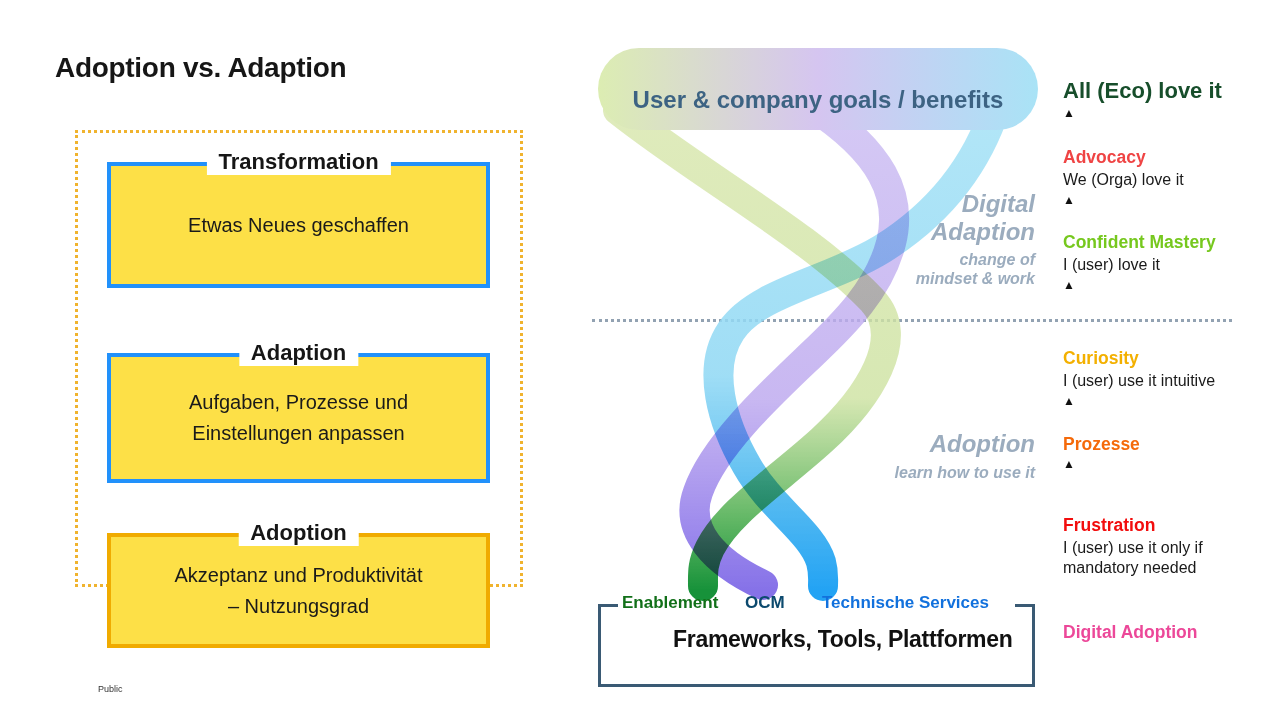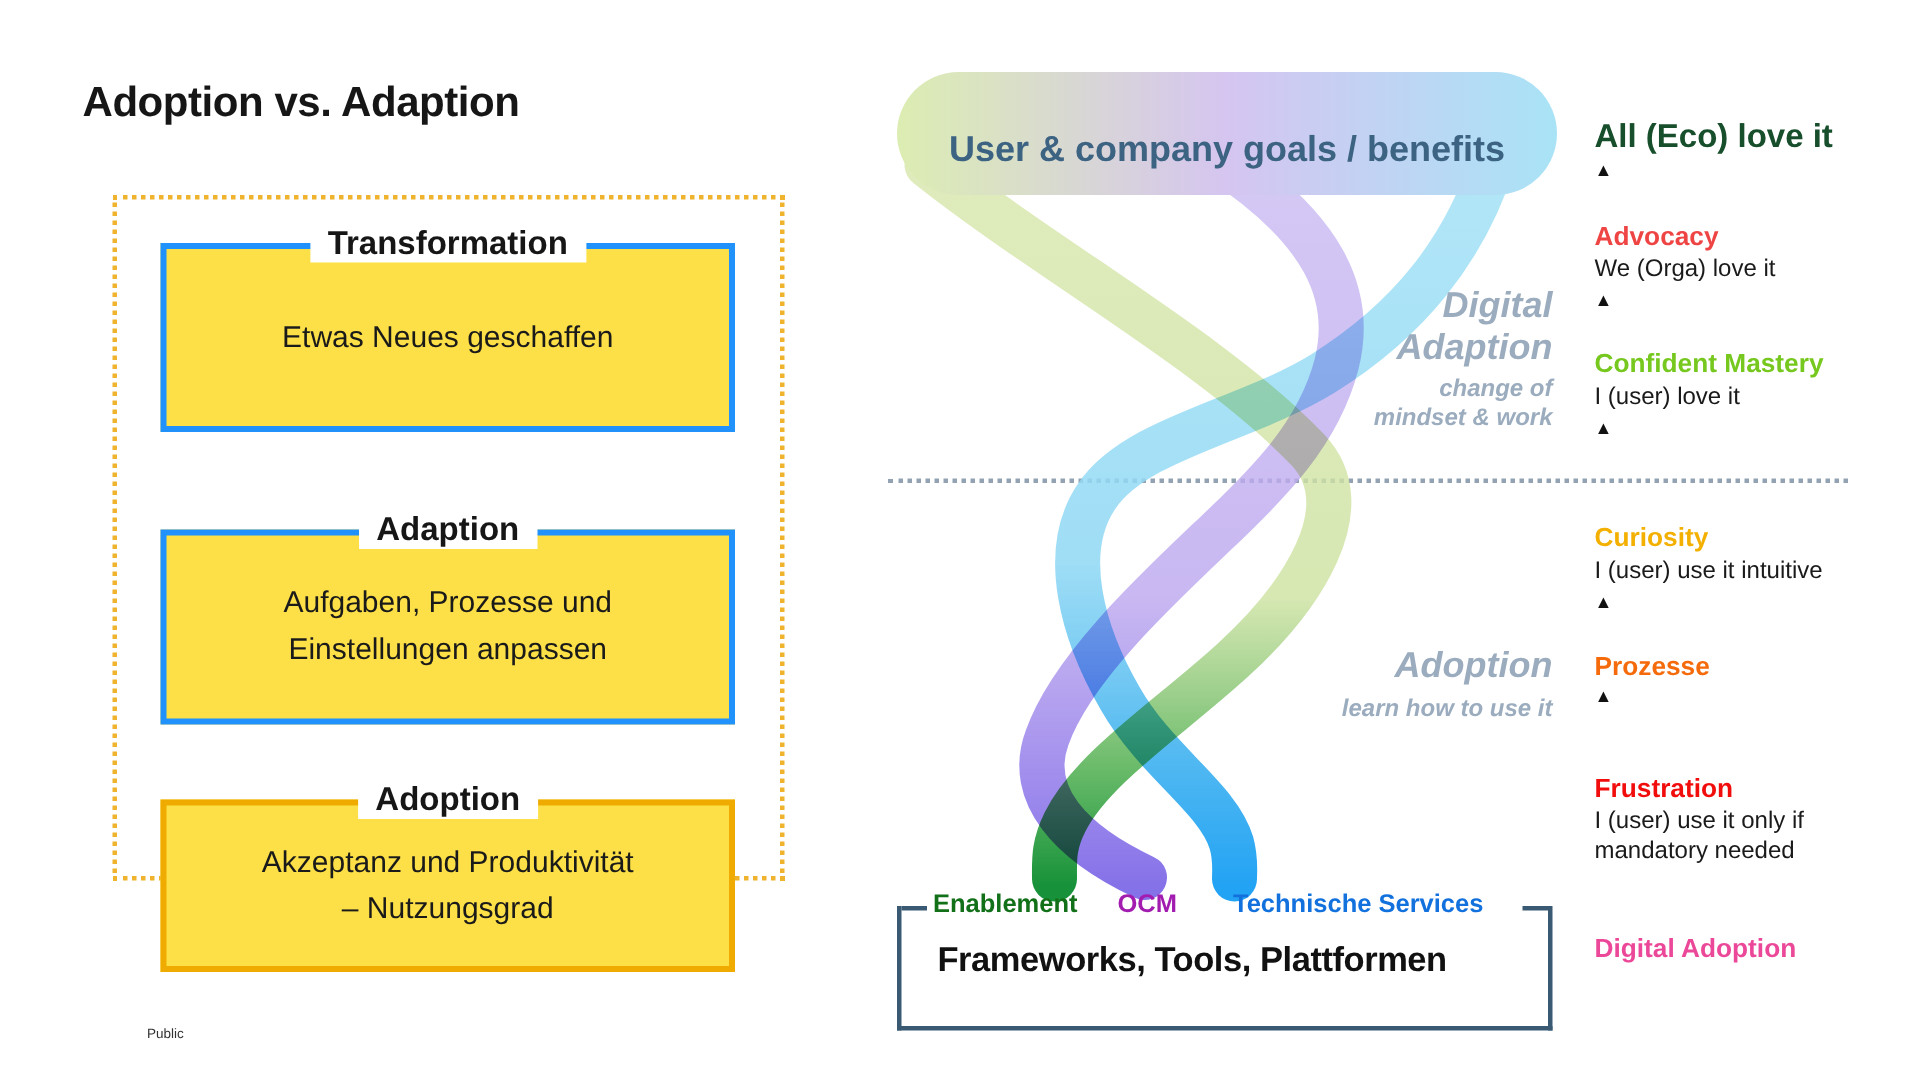--- a/index.html
+++ b/index.html
@@ -60,20 +60,21 @@
   .ribbon-label {
     position: absolute; top: 593px; font-size: 17px; font-weight: bold; z-index: 3; white-space: nowrap;
   }
   .rl-enablement { left: 622px; }
   .rl-ocm { left: 745px; }
   .rl-ts { left: 822px; }
   .foundation {
     position: absolute; left: 598px; top: 604px; width: 437px; height: 83px;
     border-left: 3px solid #3a5a74; border-right: 3px solid #3a5a74; border-bottom: 3px solid #3a5a74;
     z-index: 2;
+    padding-left: 48px;
   }
   .foundation .corner { position: absolute; top: 0; width: 17px; height: 3px; background: #3a5a74; }
   .foundation .corner.left { left: 0; }
   .foundation .corner.right { right: 0; }
   .foundation-label {
     margin-top: 22px; margin-left: 24px;
     font-size: 23px; font-weight: bold; letter-spacing: -0.3px; color: #111111;
     white-space: nowrap;
   }
   .stage { position: absolute; left: 1063px; width: 205px; z-index: 3; }
@@ -158,21 +159,21 @@
     <div class="ann-subtitle">change of
 mindset &amp; work</div>
   </div>
 
   <div class="annotation ann-adoption">
     <div class="ann-title">Adoption</div>
     <div class="ann-subtitle">learn how to use it</div>
   </div>
 
   <div class="ribbon-label rl-enablement" style="color: rgb(18, 112, 25);">Enablement</div>
-  <div class="ribbon-label rl-ocm" style="color: #a21caf;">OCM</div>
+  <div class="ribbon-label rl-ocm" style="color: #0c4a6e;">OCM</div>
   <div class="ribbon-label rl-ts" style="color: rgb(18, 113, 221);">Technische Services</div>
 
   <div class="foundation">
     <div class="corner left"></div>
     <div class="corner right"></div>
     <div class="foundation-label">Frameworks, Tools, Plattformen</div>
   </div>
 
   <div class="stage s1">
     <div class="stage-title big" style="color: rgb(23, 78, 43);">All (Eco) love it</div>

